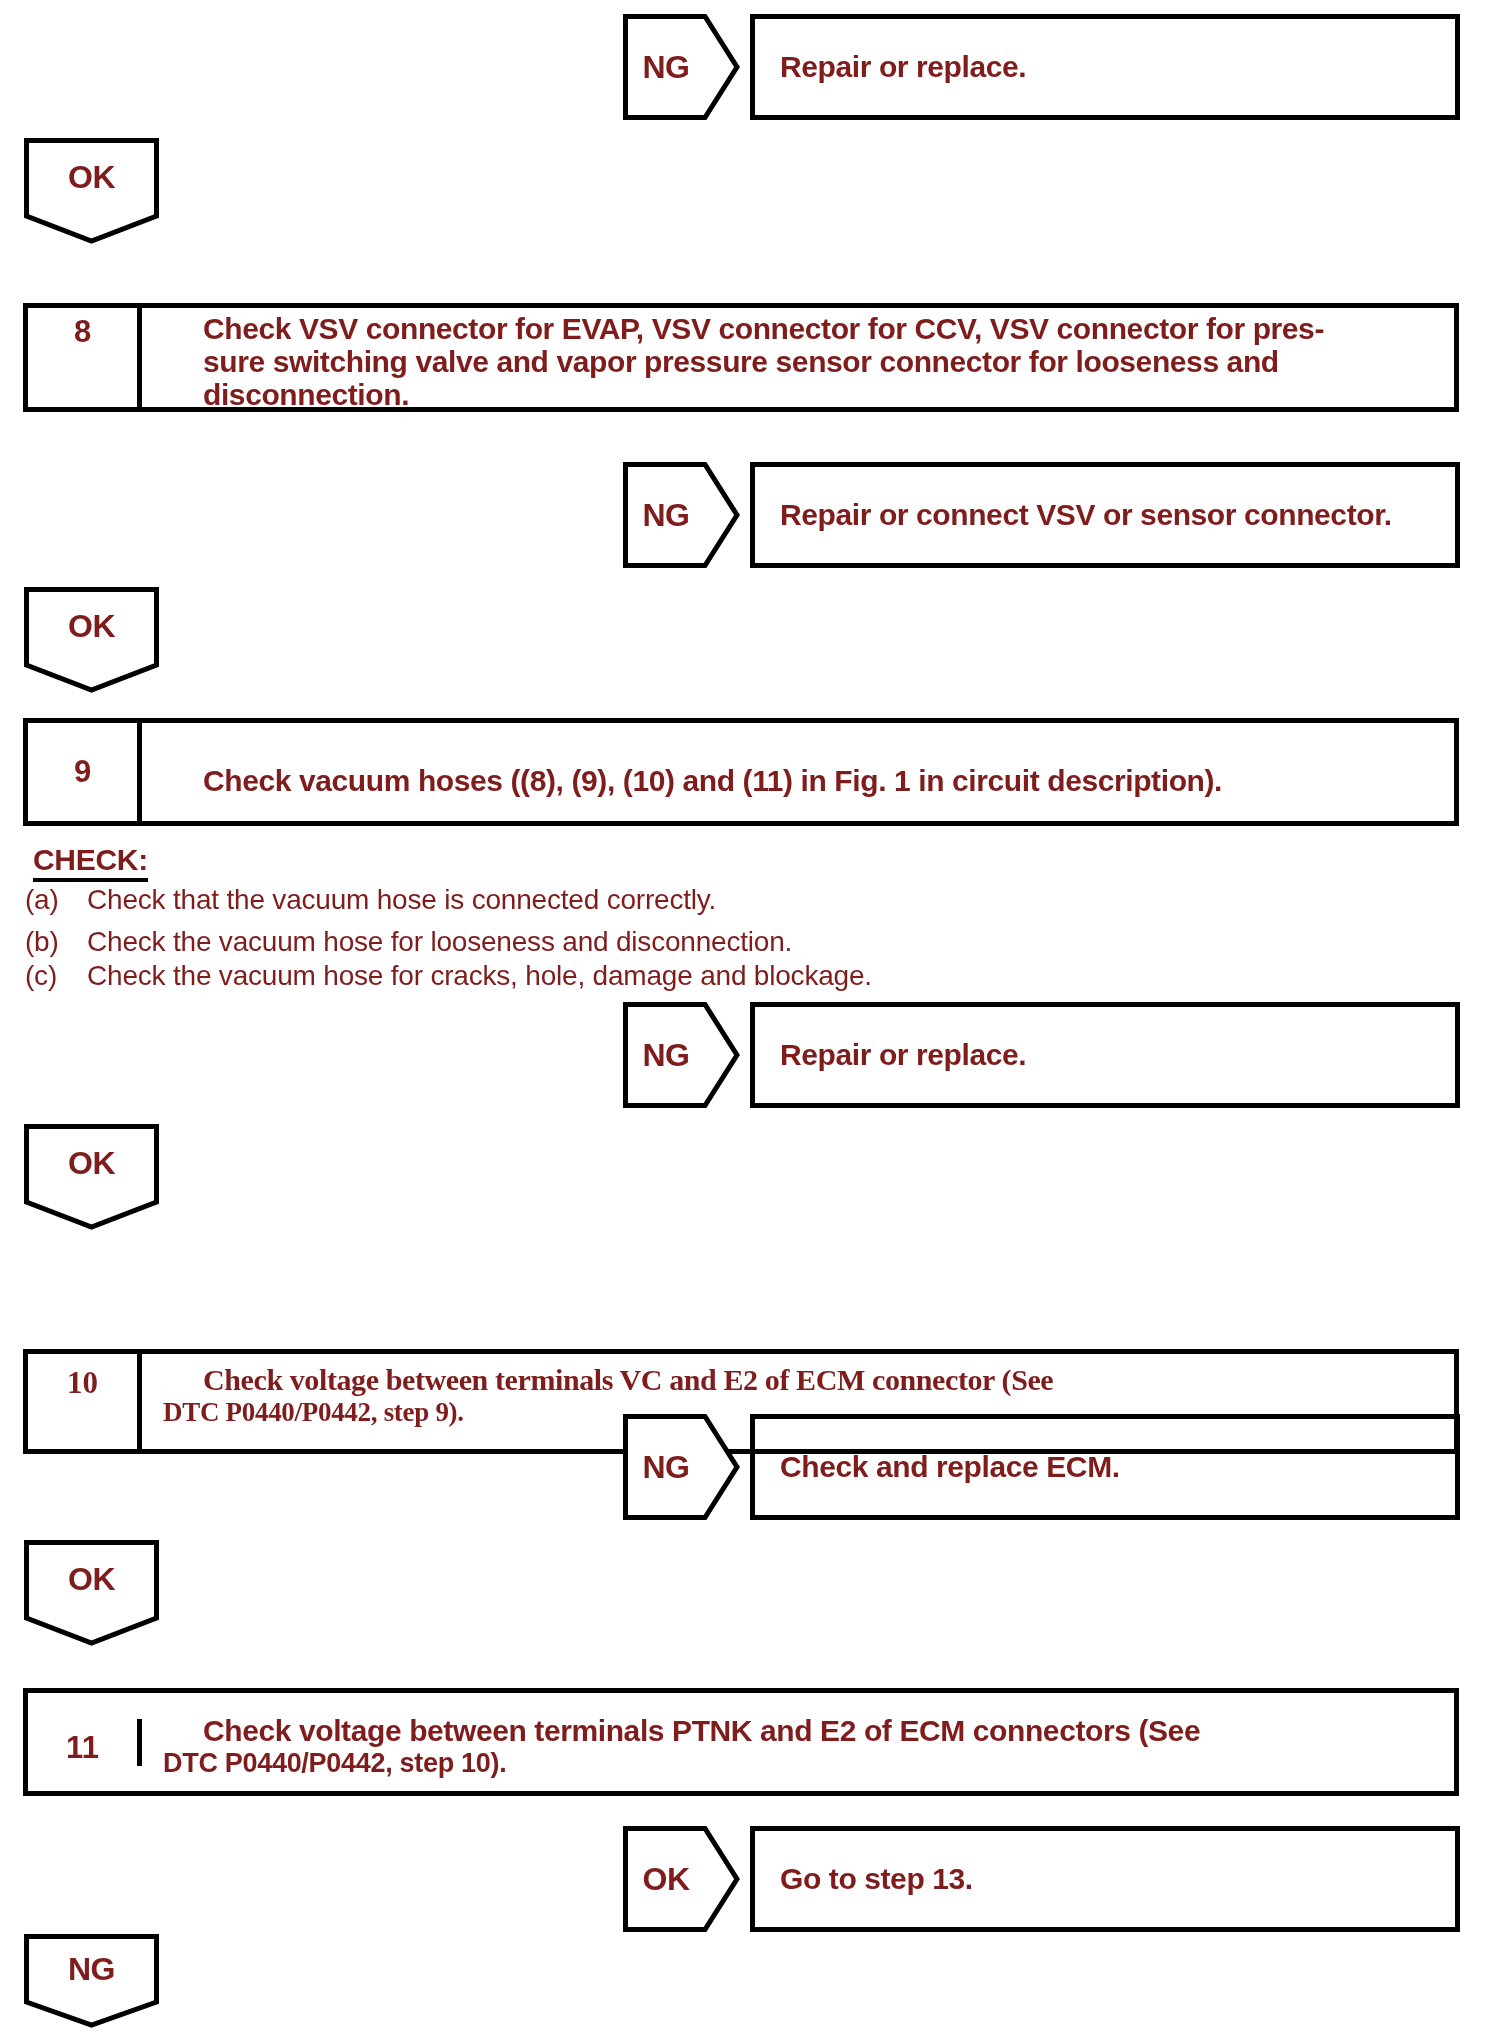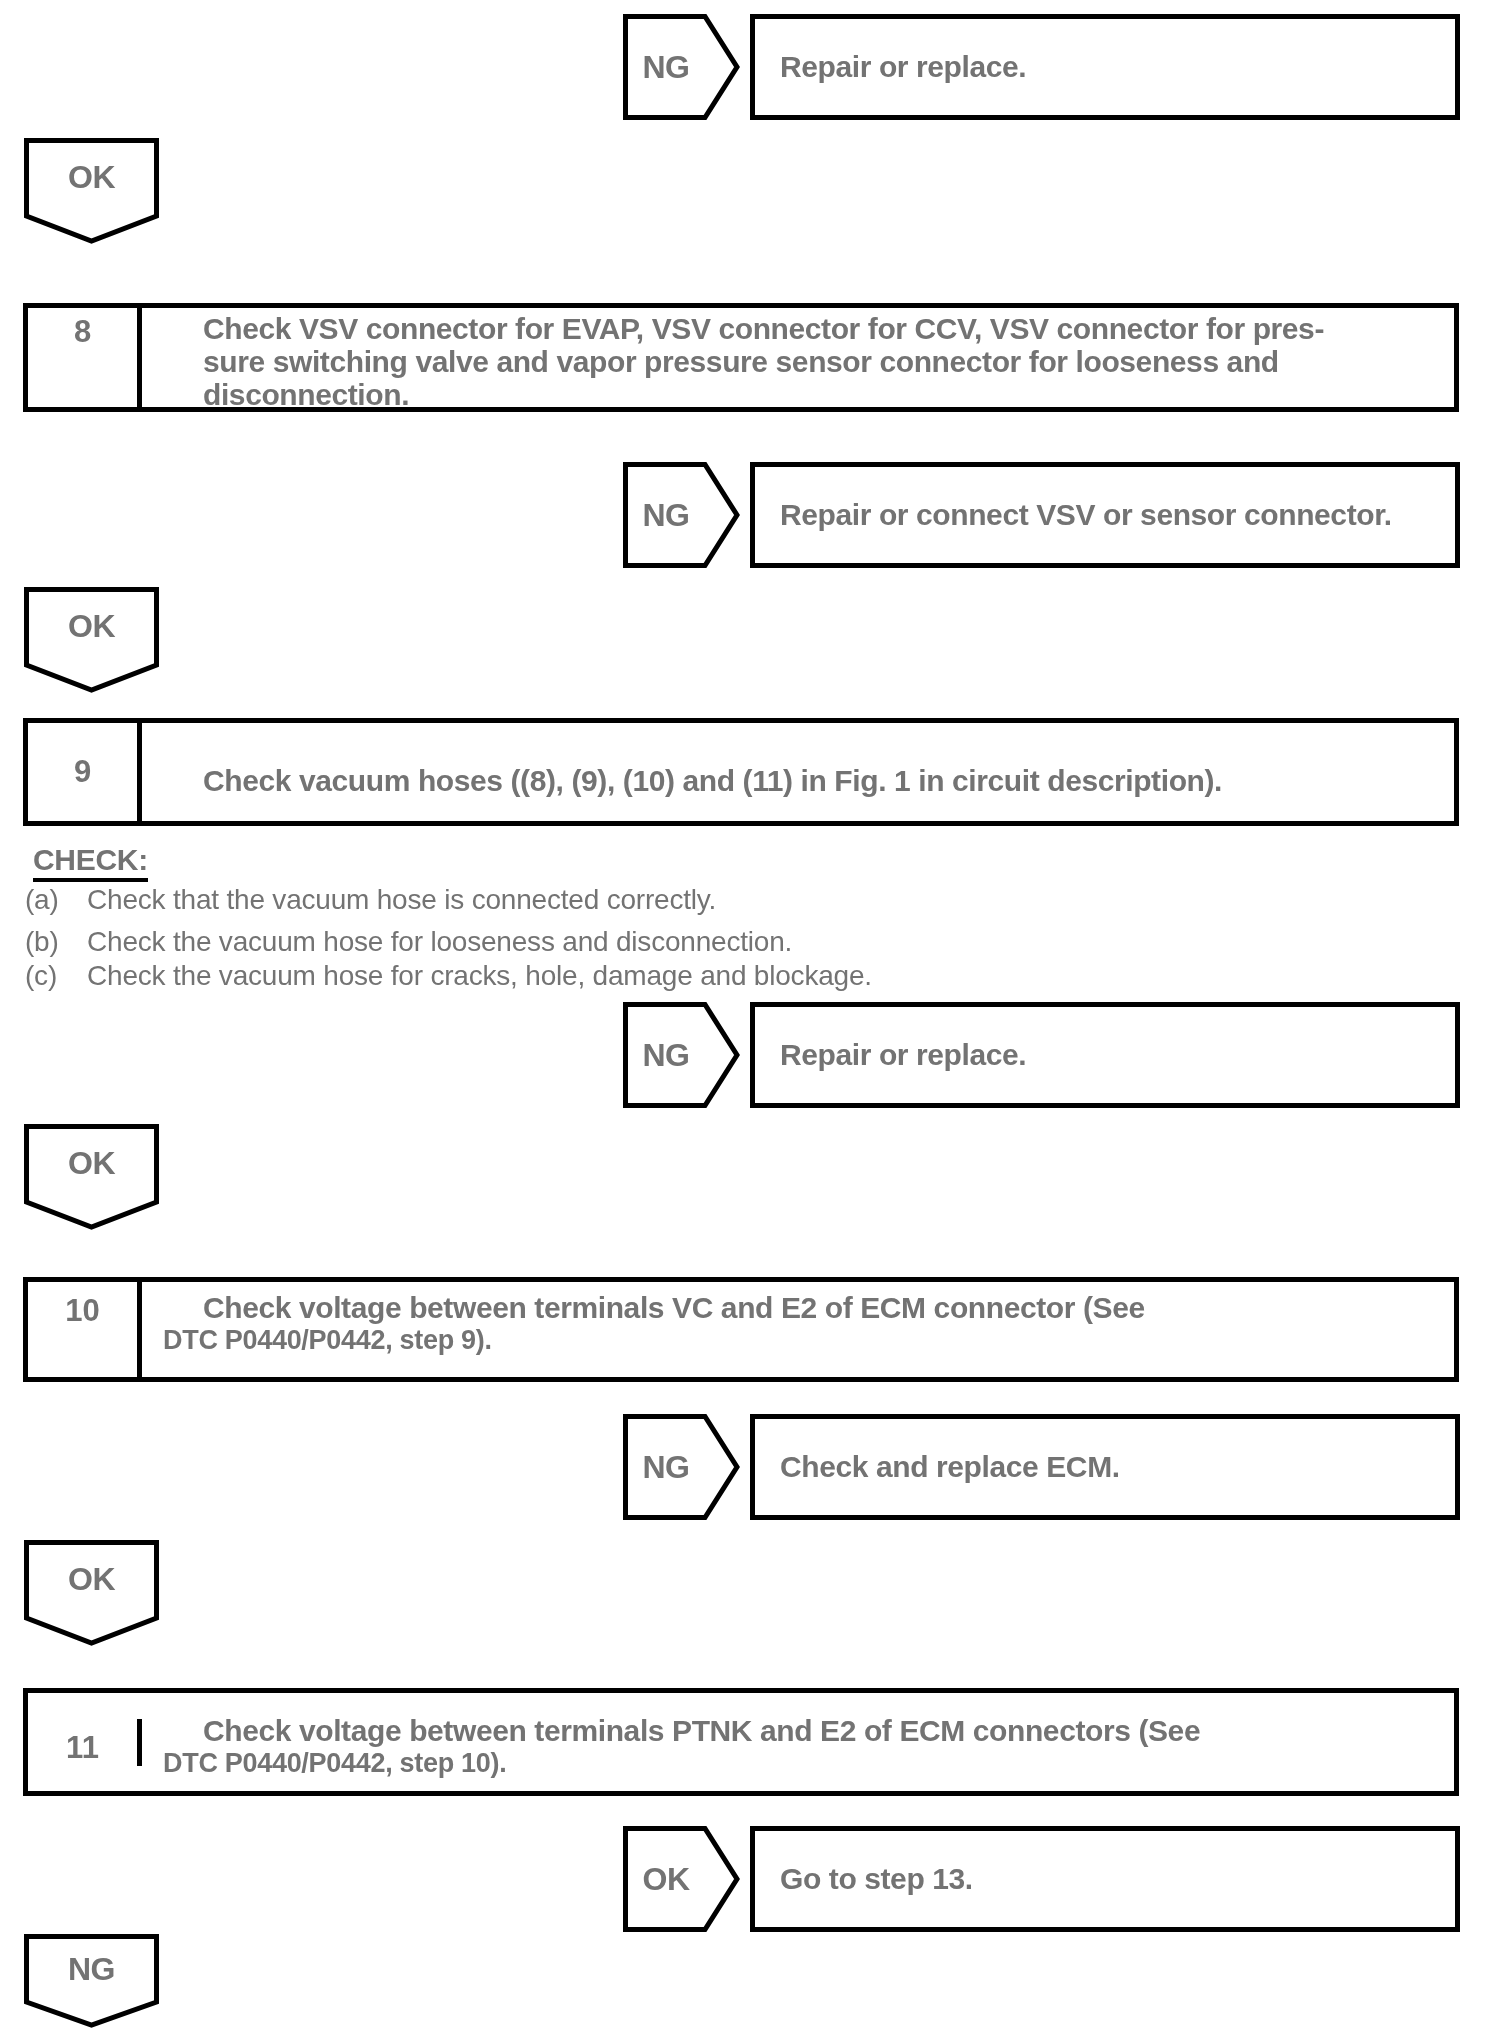--- a/index.html
+++ b/index.html
@@ -1,20 +1,20 @@
 <!DOCTYPE html>
 <html><head>
 <meta charset="utf-8">
 <style>
   html,body { margin:0; padding:0; background:#ffffff; }
   .page {
     position:relative;
     width:1504px; height:2040px;
     background:#ffffff;
-    color:#737373;
+    color:#7f1d1d;
     font-family:"Liberation Sans", sans-serif;
     overflow:hidden;
   }
 
   
   .branch { position:absolute; left:623px; width:837px; height:106px; }
   .tag-svg { position:absolute; left:0; top:0; }
   .tag-label {
     position:absolute; left:0; top:0; width:86px; height:106px;
     display:flex; align-items:center; justify-content:center;
@@ -156,21 +156,21 @@
     </div>
   </div>
 
   <div class="marker" style="top:1124px;">
     <svg width="135" height="106">
       <polygon points="2.5,2.5 132.5,2.5 132.5,78 67.5,103 2.5,78" fill="#ffffff" stroke="#000000" stroke-width="5"></polygon>
     </svg>
     <div class="marker-label">OK</div>
   </div>
 
-  <div class="step pad-top" style="top:1277px; height:105px;">
+  <div class="step pad-top" style="top:1349px; height:105px;font-family:Liberation Serif, serif;">
     <div class="step-num">
       <span>10</span>
     </div>
     <div class="step-body">
       <div class="step-line">Check voltage between terminals VC and E2 of ECM connector (See</div>
       <div class="step-subline">DTC P0440/P0442, step 9).</div>
     </div>
   </div>
 
   <div class="branch" style="top:1414px;">

